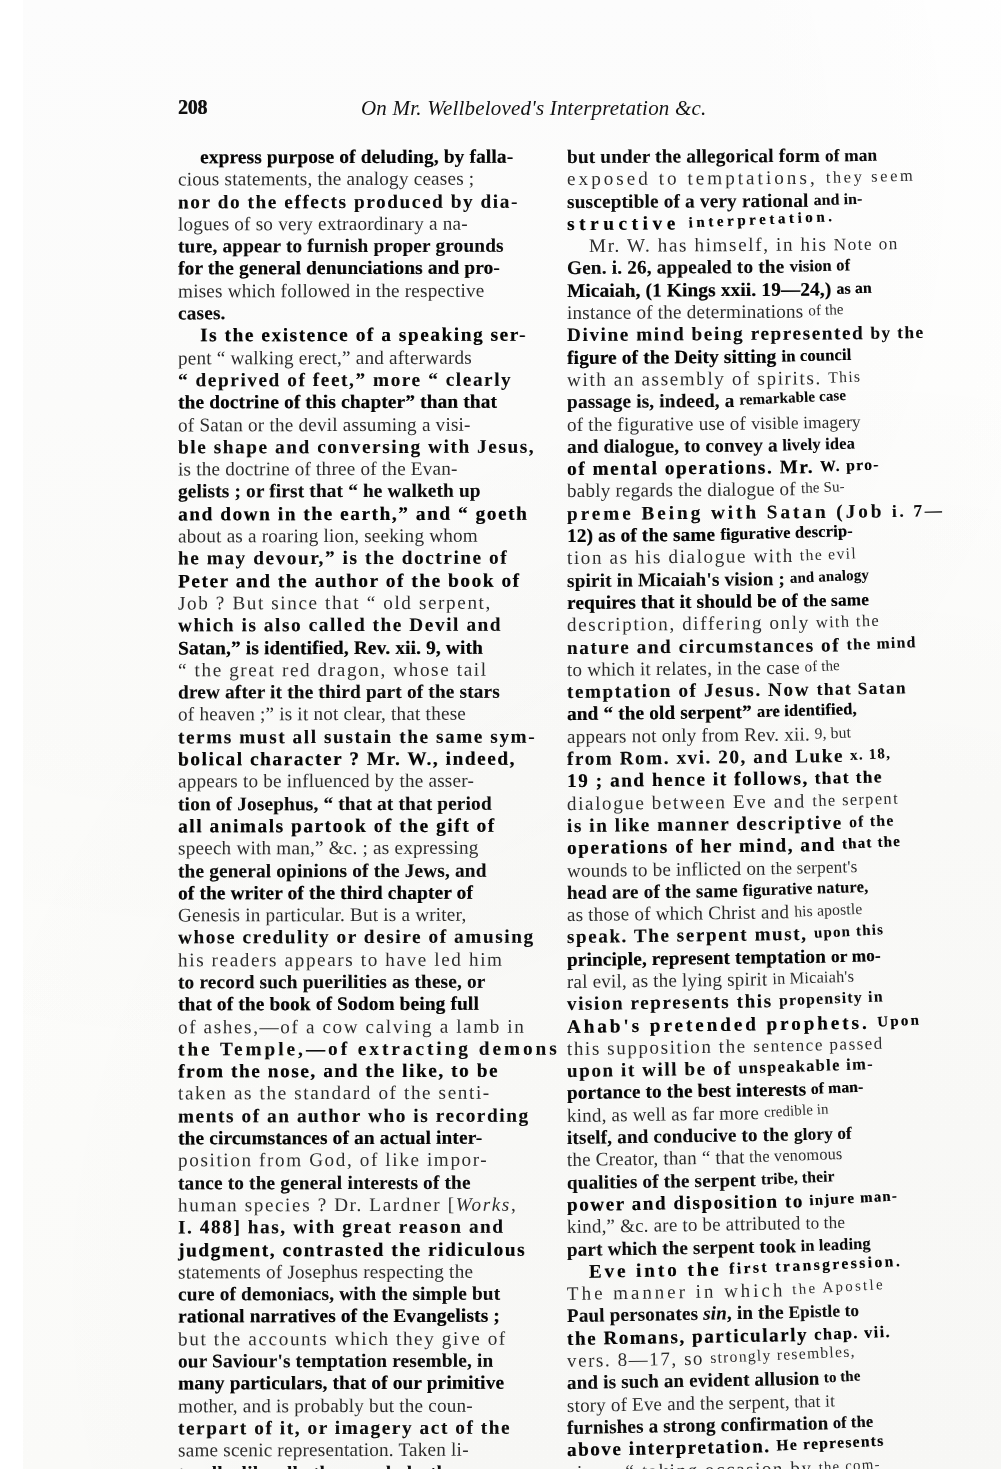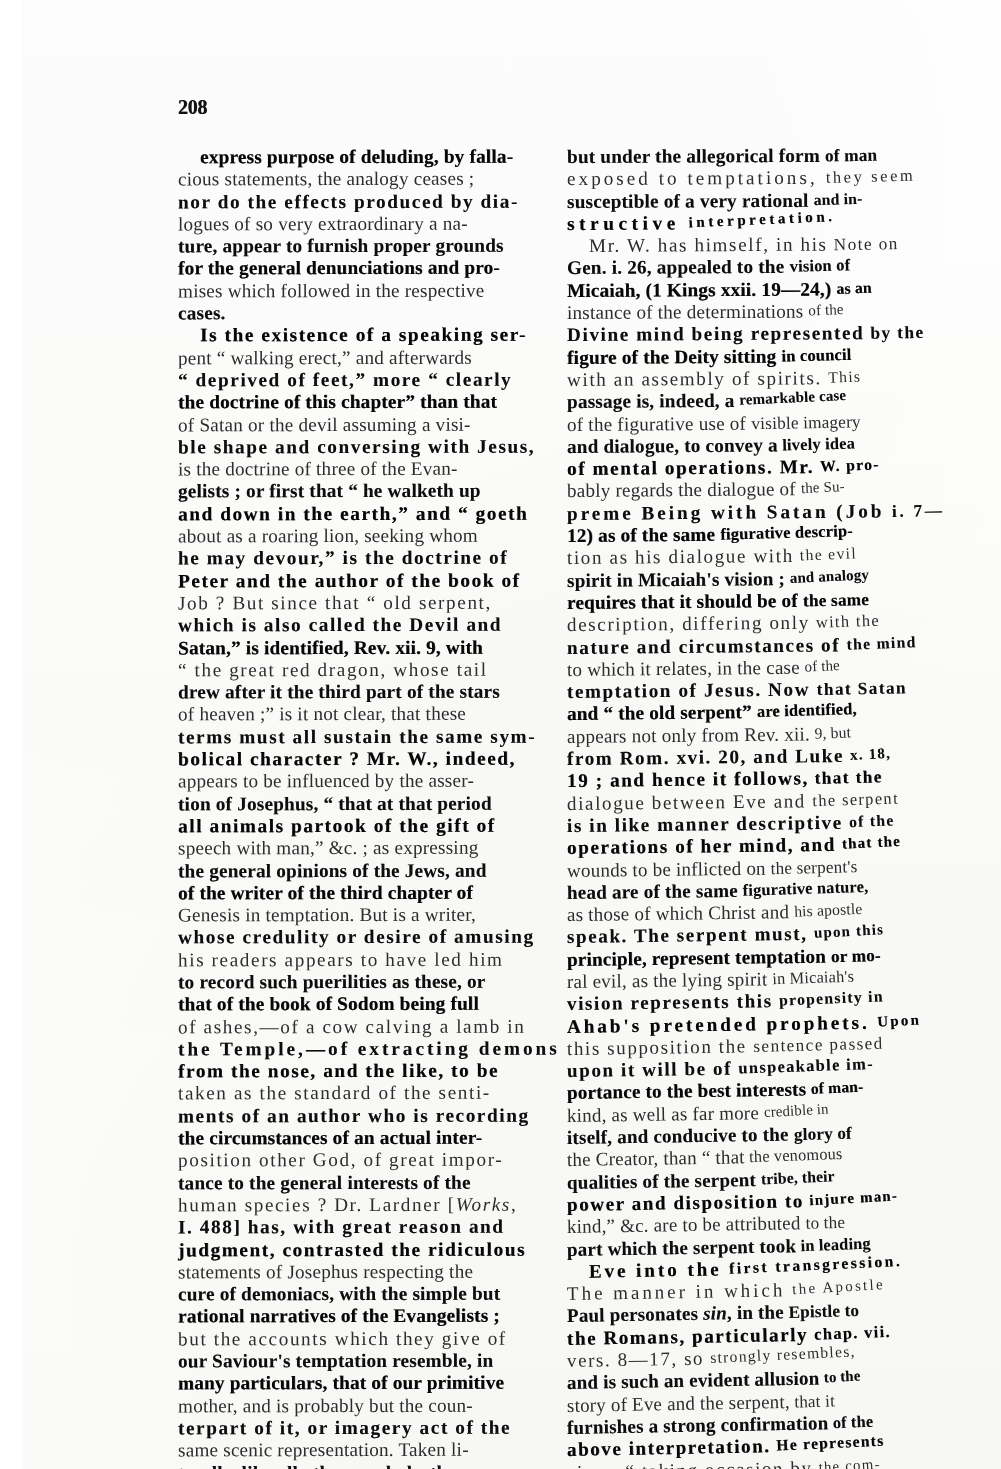--- a/index.html
+++ b/index.html
@@ -93,20 +93,21 @@
   
 </style>
 </head>
 <body>
 
 <div class="page">
   <div class="paper-tone"></div>
 
   <div class="running-head">
     <div class="folio">208</div>
+    <div class="head-title">On Mr. Wellbeloved's Interpretation &amp;c.</div>
   </div>
 
   <div class="col col-left" id="colL">
       <div class="ln ind j heavy" style="transform: rotate(-0.12deg);"><span>express purpose of deluding, by falla-</span></div>
       <div class="ln j light" style="transform: rotate(-0.12deg);"><span>cious statements, the analogy ceases ;</span></div>
       <div class="ln jw semi" style="transform: rotate(-0.12deg);"><span>nor do the effects produced by dia-</span></div>
       <div class="ln j light" style="transform: rotate(-0.12deg);"><span>logues of so very extraordinary a na-</span></div>
       <div class="ln j semi" style="transform: rotate(-0.12deg);"><span>ture, appear to furnish proper grounds</span></div>
       <div class="ln j heavy" style="transform: rotate(-0.12deg);"><span>for the general denunciations and pro-</span></div>
       <div class="ln j light" style="transform: rotate(-0.12deg);"><span>mises which followed in the respective</span></div>
@@ -130,32 +131,32 @@
       <div class="ln j semi" style="transform: rotate(-0.12deg);"><span>drew after it the third part of the stars</span></div>
       <div class="ln j light" style="transform: rotate(-0.12deg);"><span>of heaven ;” is it not clear, that these</span></div>
       <div class="ln jw semi" style="transform: rotate(-0.12deg);"><span>terms must all sustain the same sym-</span></div>
       <div class="ln jw heavy" style="transform: rotate(-0.12deg);"><span>bolical character ?  Mr. W., indeed,</span></div>
       <div class="ln j light" style="transform: rotate(-0.12deg);"><span>appears to be influenced by the asser-</span></div>
       <div class="ln j semi" style="transform: rotate(-0.12deg);"><span>tion of Josephus, “ that at that period</span></div>
       <div class="ln jw heavy" style="transform: rotate(-0.12deg);"><span>all animals partook of the gift of</span></div>
       <div class="ln j light" style="transform: rotate(-0.12deg);"><span>speech with man,” &amp;c. ; as expressing</span></div>
       <div class="ln j semi" style="transform: rotate(-0.12deg);"><span>the general opinions of the Jews, and</span></div>
       <div class="ln j heavy" style="transform: rotate(-0.12deg);"><span>of the writer of the third chapter of</span></div>
-      <div class="ln j light" style="transform: rotate(-0.12deg);"><span>Genesis in temptation.  But is a writer,</span></div>
+      <div class="ln j light" style="transform: rotate(-0.12deg);"><span>Genesis in particular.  But is a writer,</span></div>
       <div class="ln jw semi" style="transform: rotate(-0.12deg);"><span>whose credulity or desire of amusing</span></div>
       <div class="ln jw light" style="transform: rotate(-0.12deg);"><span>his readers appears to have led him</span></div>
       <div class="ln j semi" style="transform: rotate(-0.12deg);"><span>to record such puerilities as these, or</span></div>
       <div class="ln j heavy" style="transform: rotate(-0.12deg);"><span>that of the book of Sodom being full</span></div>
       <div class="ln jw light" style="transform: rotate(-0.12deg);"><span>of ashes,—of a cow calving a lamb in</span></div>
       <div class="ln jx semi" style="transform: rotate(-0.12deg);"><span>the Temple,—of extracting demons</span></div>
       <div class="ln jw heavy" style="transform: rotate(-0.12deg);"><span>from the nose, and the like, to be</span></div>
       <div class="ln jw light" style="transform: rotate(-0.12deg);"><span>taken as the standard of the senti-</span></div>
       <div class="ln jw semi" style="transform: rotate(-0.12deg);"><span>ments of an author who is recording</span></div>
       <div class="ln j heavy" style="transform: rotate(-0.12deg);"><span>the circumstances of an actual inter-</span></div>
-      <div class="ln jw light" style="transform: rotate(-0.12deg);"><span>position other God, of great impor-</span></div>
+      <div class="ln jw light" style="transform: rotate(-0.12deg);"><span>position from God, of like impor-</span></div>
       <div class="ln j semi" style="transform: rotate(-0.12deg);"><span>tance to the general interests of the</span></div>
       <div class="ln jw light" style="transform: rotate(-0.12deg);"><span>human species ?  Dr. Lardner [<i class="it">Works</i>,</span></div>
       <div class="ln jw semi" style="transform: rotate(-0.12deg);"><span>I. 488] has, with great reason and</span></div>
       <div class="ln jw heavy" style="transform: rotate(-0.12deg);"><span>judgment, contrasted the ridiculous</span></div>
       <div class="ln j light" style="transform: rotate(-0.12deg);"><span>statements of Josephus respecting the</span></div>
       <div class="ln j semi" style="transform: rotate(-0.12deg);"><span>cure of demoniacs, with the simple but</span></div>
       <div class="ln j heavy" style="transform: rotate(-0.12deg);"><span>rational narratives of the Evangelists ;</span></div>
       <div class="ln jw light" style="transform: rotate(-0.12deg);"><span>but the accounts which they give of</span></div>
       <div class="ln j semi" style="transform: rotate(-0.12deg);"><span>our Saviour's temptation resemble, in</span></div>
       <div class="ln j heavy" style="transform: rotate(-0.12deg);"><span>many particulars, that of our primitive</span></div>

